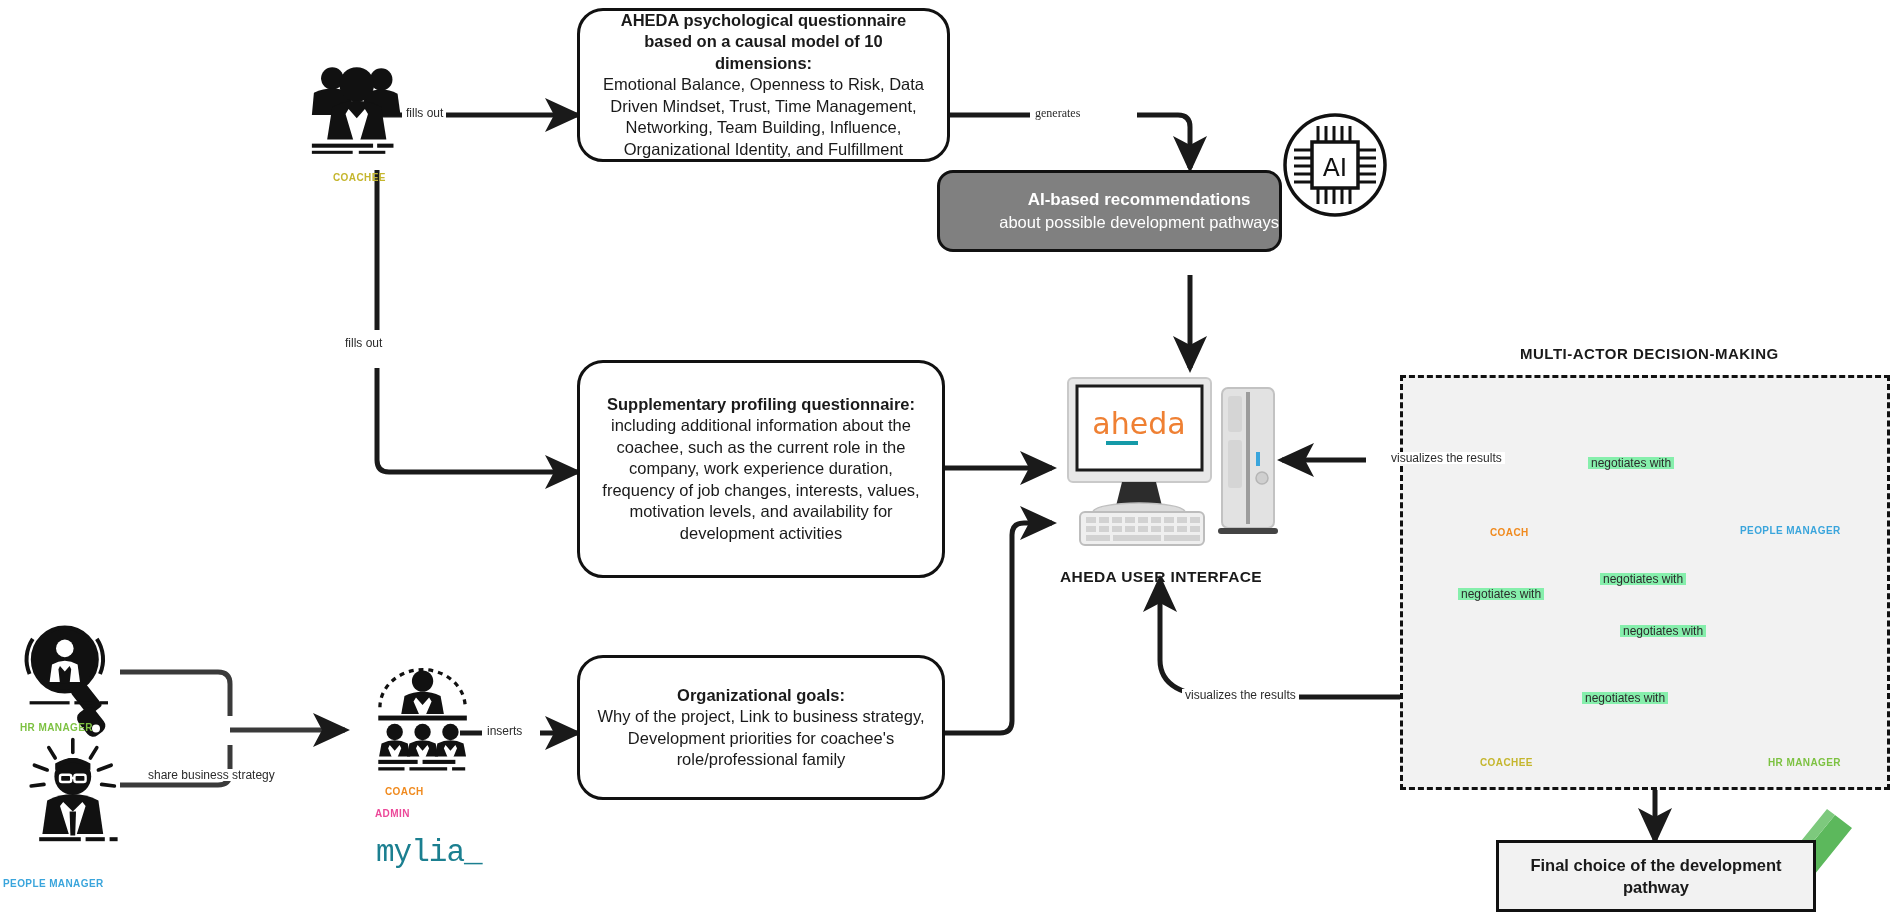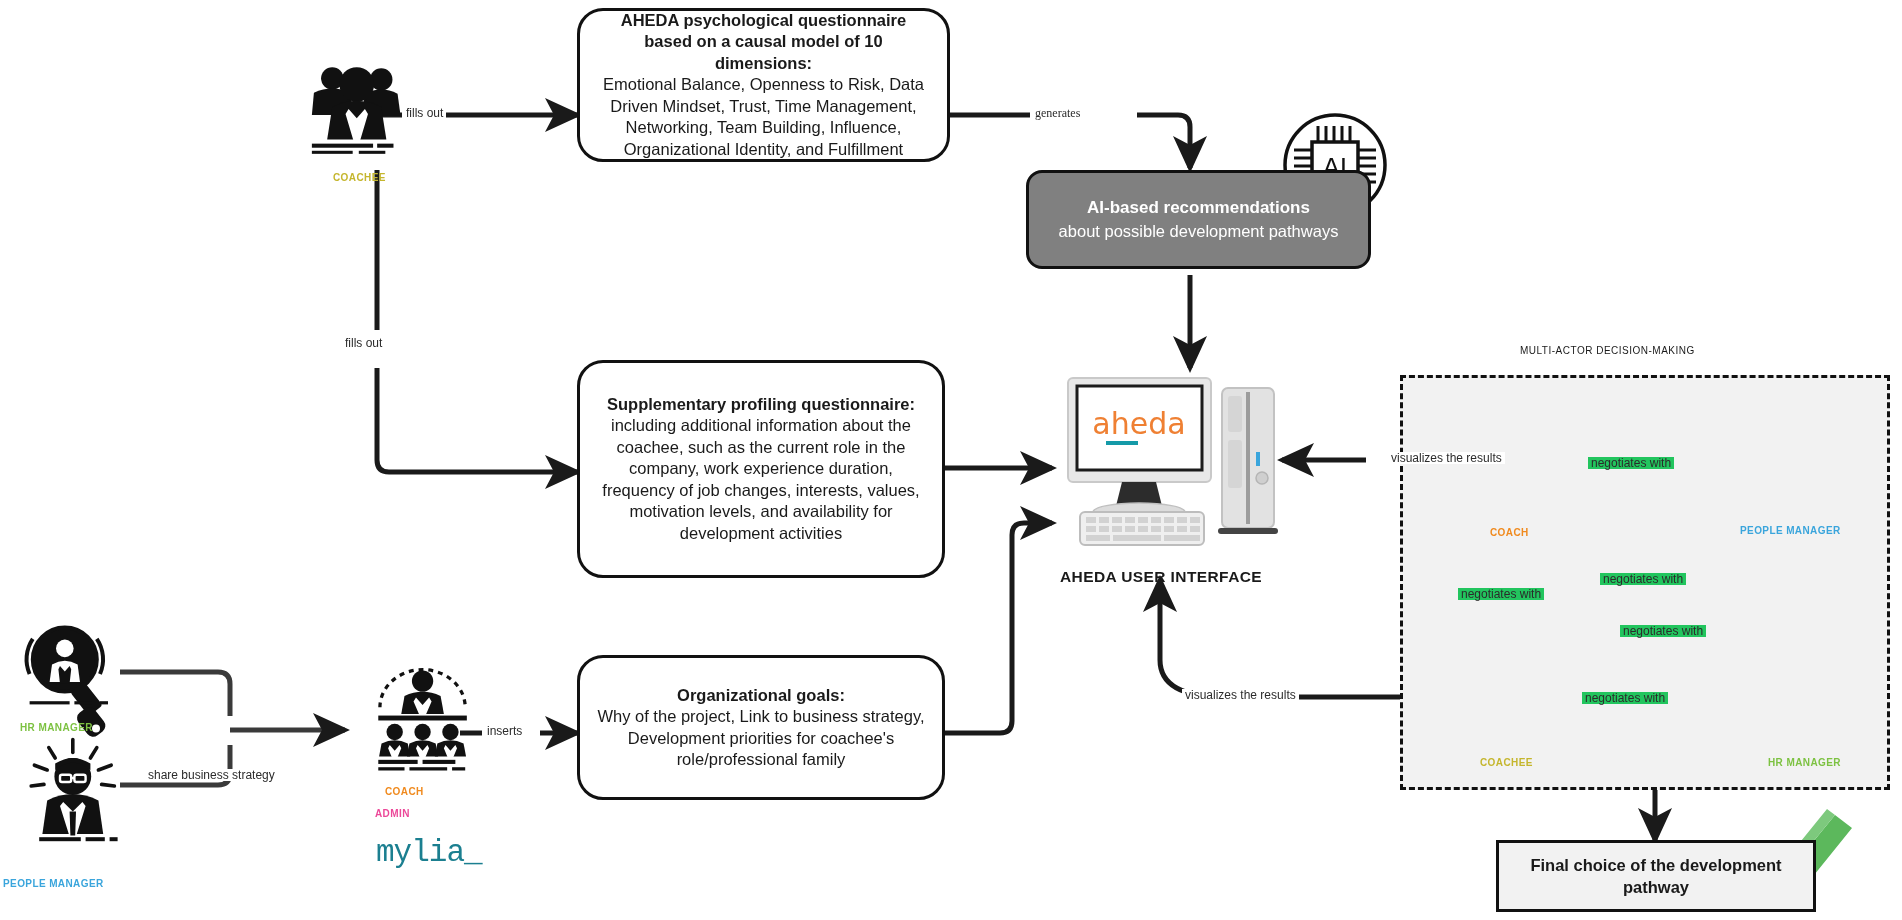--- a/index.html
+++ b/index.html
@@ -18,27 +18,27 @@
          text-align:center;}
   .aibox .inner{line-height:1.34;font-size:16.5px;}
   .aibox b{font-weight:bold;display:block;font-size:17px;}
 
   .finalbox{position:absolute;box-sizing:border-box;border:3px solid #111;background:#f2f2f2;
             display:flex;align-items:center;justify-content:center;text-align:center;}
   .finalbox .inner{font-size:16.5px;font-weight:bold;line-height:1.35;}
 
   .edgelabel{position:absolute;font-size:12px;color:#2b2b2b;background:#fff;padding:0 3px;
              white-space:nowrap;line-height:1;}
-  .edgelabel.ongray{background:#22c55e;}
+  .edgelabel.ongray{background:#86efac;}
 
   .actorlabel{position:absolute;font-size:10px;font-weight:bold;letter-spacing:.4px;
               white-space:nowrap;text-align:center;}
 
   .dashregion{position:absolute;box-sizing:border-box;border:3px dashed #111;background:#f2f2f2;}
-  .regiontitle{position:absolute;font-size:10px;font-weight:normal;letter-spacing:.5px;white-space:nowrap;}
+  .regiontitle{position:absolute;font-size:15px;font-weight:bold;letter-spacing:.5px;white-space:nowrap;}
   .uilabel{position:absolute;font-size:15.5px;font-weight:bold;letter-spacing:.4px;white-space:nowrap;}
 
   .mylia{position:absolute;font-family:Liberation Mono, monospace;font-size:31px;color:#1b7f90;
          letter-spacing:-1px;white-space:nowrap;margin-left:28px;}
   .providerlbl{position:absolute;font-size:14.5px;font-weight:bold;color:#8a8a8a;letter-spacing:.6px;}
 </style>
 </head>
 <body>
 
 <div id="stage">
@@ -336,21 +336,21 @@
     </div>
   </div>
 
   <div class="box" style="left:577px;top:360px;width:368px;height:218px;">
     <div class="inner">
       <b>Supplementary profiling questionnaire:</b>
       <span>including additional information about the coachee, such as the current role in the company, work experience duration, frequency of job changes, interests, values, motivation levels, and availability for development activities</span>
     </div>
   </div>
 
-  <div class="aibox" style="left:1026px;top:170px;width:345px;height:99px;">
+  <div class="aibox" style="left:937px;top:170px;width:345px;height:82px;justify-content:flex-end;">
     <div class="inner">
       <b>AI-based recommendations</b>
       <span>about possible development pathways</span>
     </div>
   </div>
 
   <div class="finalbox" style="left:1496px;top:840px;width:320px;height:72px;">
     <div class="inner">Final choice of the development pathway</div>
   </div>
 

